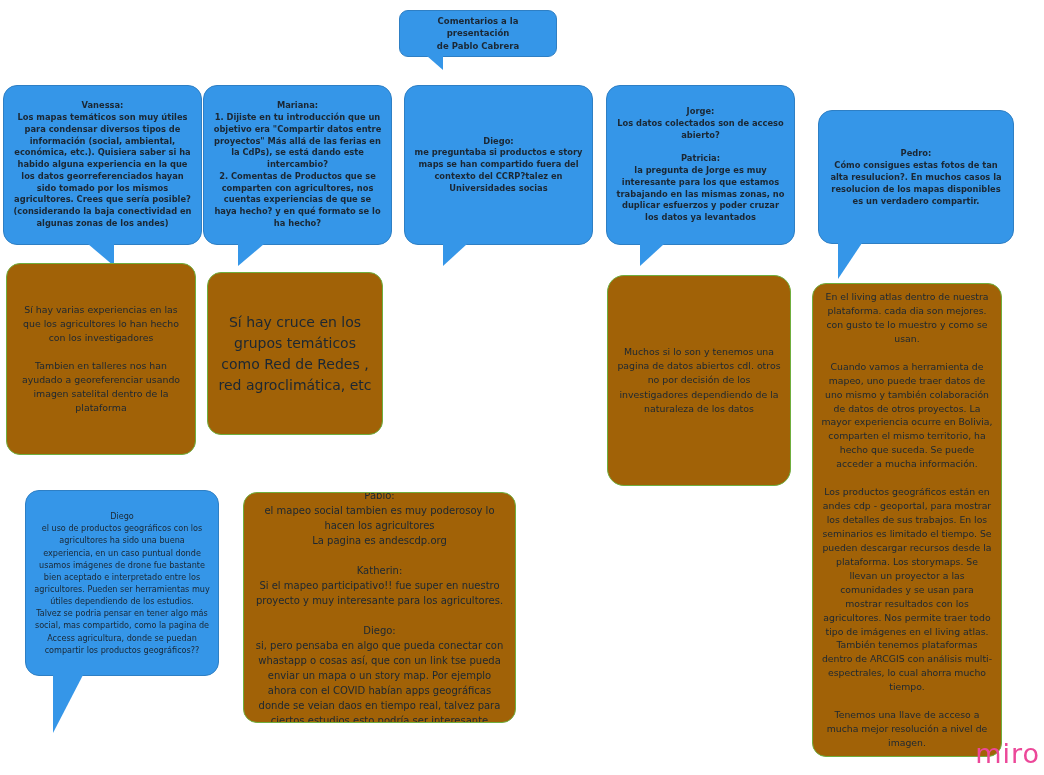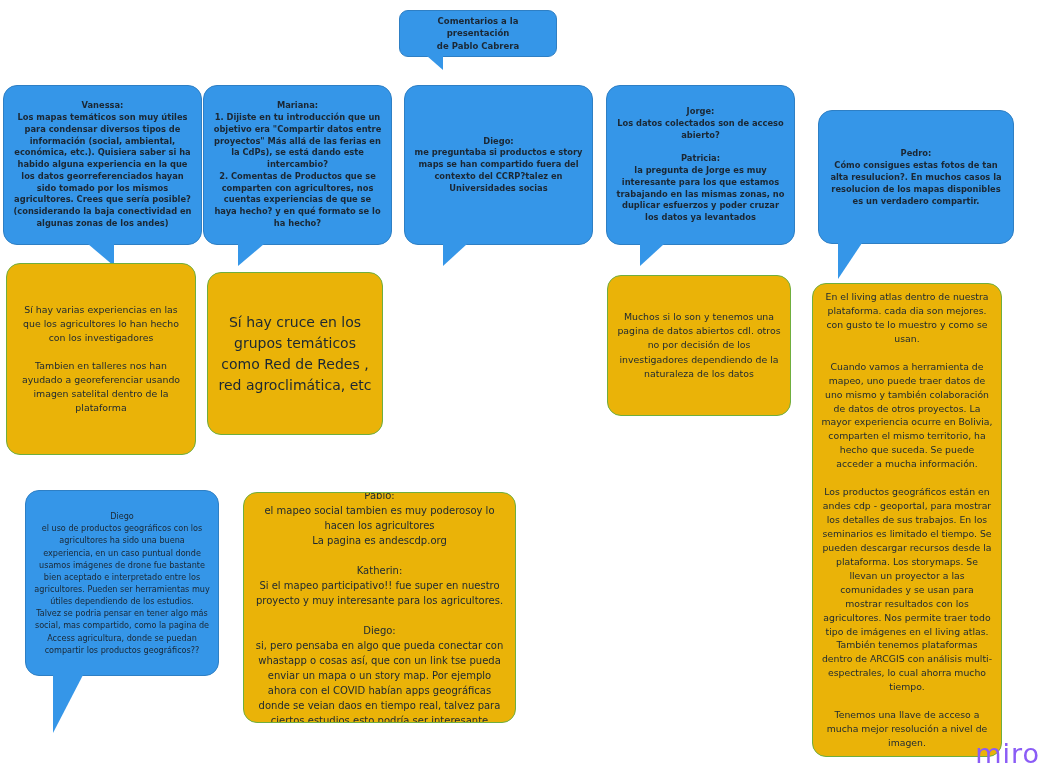--- a/index.html
+++ b/index.html
@@ -25,50 +25,50 @@
     overflow:hidden;
   }
   .card .txt{
     display:block;
     width:100%;
     white-space:pre-line;
     padding:0 8px;
     box-sizing:border-box;
   }
   .blue{background:#3596e8;border:1px solid #2e7fc4;}
-  .green{background:#eab308;border:1px solid #6fae3e;}
+  .green{background:#a16207;border:1px solid #6fae3e;}
 
   
   .tail{position:absolute;width:0;height:0;}
 
   
   #watermark{
     position:absolute;
     right:4px;bottom:6px;
     font-size:27px;
     letter-spacing:1px;
-    color:#8b5cf6;
+    color:#ec4899;
     font-family:"DejaVu Sans", sans-serif;
     user-select:none;
   }
 
   
   #title-bubble{left:399px;top:10px;width:158px;height:47px;border-radius:9px;
     font-size:8.5px;font-weight:700;line-height:1.45;}
 
   #card-vanessa{left:3px;top:85px;width:199px;height:160px;font-size:8.3px;font-weight:700;line-height:1.42;}
   #card-mariana{left:203px;top:85px;width:189px;height:160px;font-size:8.3px;font-weight:700;line-height:1.42;}
   #card-diego-q{left:404px;top:85px;width:189px;height:160px;font-size:8.3px;font-weight:700;line-height:1.42;}
   #card-jorge{left:606px;top:85px;width:189px;height:160px;font-size:8.3px;font-weight:700;line-height:1.42;}
   #card-pedro{left:818px;top:110px;width:196px;height:134px;font-size:8.3px;font-weight:700;line-height:1.45;}
 
   #card-ans1{left:6px;top:263px;width:190px;height:192px;font-size:9.4px;line-height:1.5;}
   #card-ans2{left:207px;top:272px;width:176px;height:163px;font-size:14px;line-height:1.5;}
   #card-ans3{left:400px;top:273px;width:180px;height:180px;font-size:9.4px;line-height:1.5;}
-  #card-ans4{left:607px;top:275px;width:184px;height:141px;font-size:9.4px;line-height:1.5;}
+  #card-ans4{left:607px;top:275px;width:184px;height:211px;font-size:9.4px;line-height:1.5;border-radius:17px;}
 
   #card-bigright{left:812px;top:283px;width:190px;height:474px;font-size:9.3px;line-height:1.5;
     align-items:flex-start;padding-top:6px;}
 
   #card-diego-bottom{left:25px;top:490px;width:194px;height:186px;font-size:8.1px;line-height:1.5;}
   #card-pablo{left:243px;top:492px;width:273px;height:231px;font-size:10px;line-height:1.5;}
 </style>
 </head>
 <body>
 

